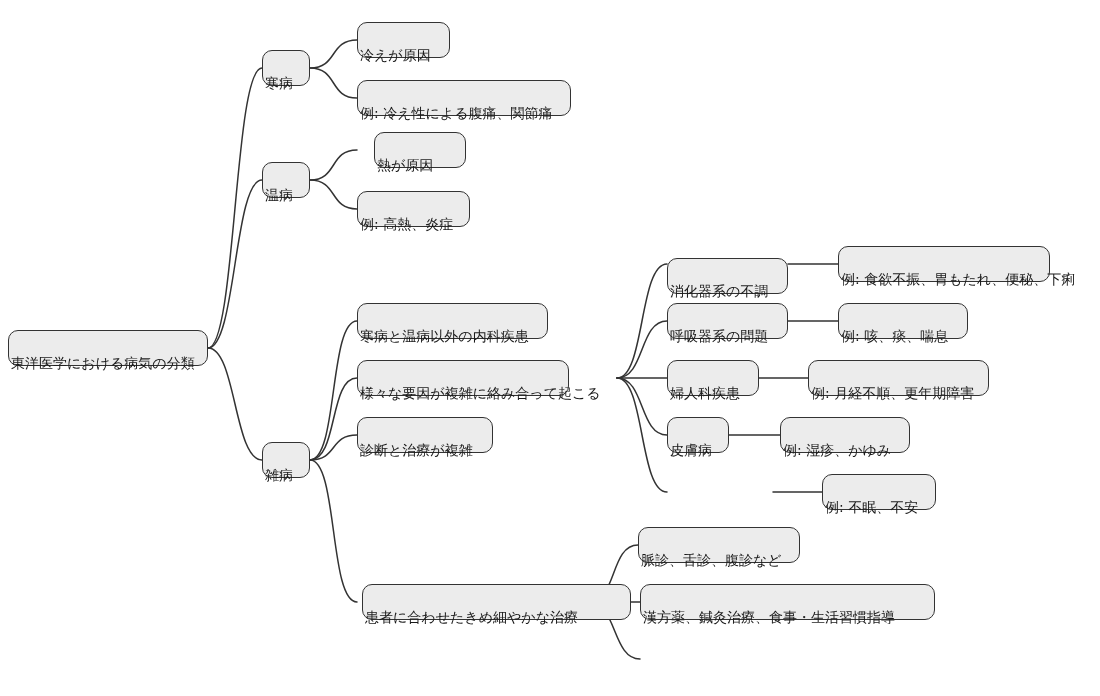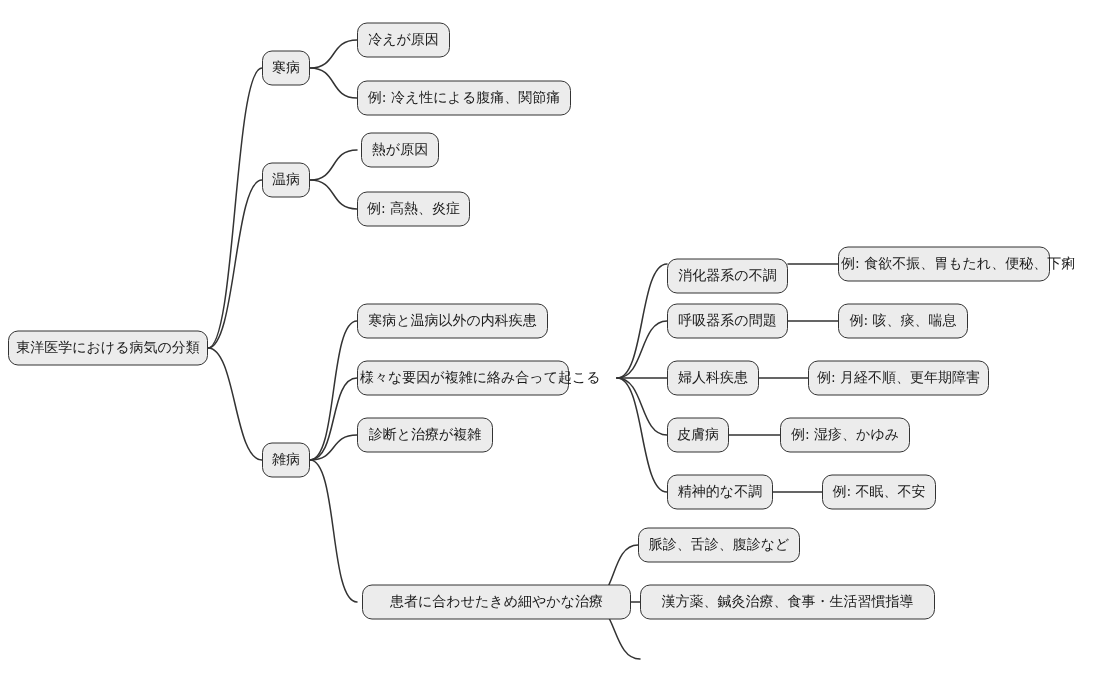--- a/index.html
+++ b/index.html
@@ -27,27 +27,27 @@
     stroke: var(--edge-color, #333333);
     stroke-width: 1.5;
     stroke-linecap: round;
   }
   .node {
     position: absolute;
     transform: translateY(-50%);
     box-sizing: border-box;
     height: 35px;
     line-height: 31px;
-    padding: 0 2px;
+    padding: 17px 2px;
     background: var(--node-fill, #ececec);
     border: 1.5px solid var(--node-border, #333333);
     border-radius: 10px;
     color: var(--text-color, #1a1a1a);
     font-size: 14px;
-    text-align: center;
+    text-align: left;
     white-space: nowrap;
   }
 </style>
 </head>
 <body>
 
 <div class="canvas">
 
   <svg class="edges" viewBox="0 0 1100 696">
     <g>
@@ -87,39 +87,38 @@
 
   <div class="node" style="left:8px; top:348px; width:200px">東洋医学における病気の分類</div>
 
   <div class="node" style="left:262px; top:68px; width:48px">寒病</div>
   <div class="node" style="left:262px; top:180px; width:48px">温病</div>
   <div class="node" style="left:262px; top:460px; width:48px">雑病</div>
 
   <div class="node" style="left:357px; top:40px; width:93px">冷えが原因</div>
   <div class="node" style="left:357px; top:98px; width:214px">例: 冷え性による腹痛、関節痛</div>
 
-  <div class="node" style="left:361px; top:150px; width:78px">熱が原因</div>
+  <div class="node" style="left:374px; top:150px; width:92px">熱が原因</div>
   <div class="node" style="left:357px; top:209px; width:113px">例: 高熱、炎症</div>
 
   <div class="node" style="left:357px; top:321px; width:191px">寒病と温病以外の内科疾患</div>
   <div class="node" style="left:357px; top:378px; width:212px">様々な要因が複雑に絡み合って起こる</div>
   <div class="node" style="left:357px; top:435px; width:136px">診断と治療が複雑</div>
   <div class="node" style="left:362px; top:602px; width:269px">患者に合わせたきめ細やかな治療</div>
 
   <div class="node" style="left:667px; top:276px; width:121px">消化器系の不調</div>
   <div class="node" style="left:838px; top:264px; width:212px">例: 食欲不振、胃もたれ、便秘、下痢</div>
 
   <div class="node" style="left:667px; top:321px; width:121px">呼吸器系の問題</div>
   <div class="node" style="left:838px; top:321px; width:130px">例: 咳、痰、喘息</div>
 
   <div class="node" style="left:667px; top:378px; width:92px">婦人科疾患</div>
   <div class="node" style="left:808px; top:378px; width:181px">例: 月経不順、更年期障害</div>
 
   <div class="node" style="left:667px; top:435px; width:62px">皮膚病</div>
   <div class="node" style="left:780px; top:435px; width:130px">例: 湿疹、かゆみ</div>
 
-  <div class="node" style="left:667px; top:492px; width:106px">精神的な不調</div>
   <div class="node" style="left:822px; top:492px; width:114px">例: 不眠、不安</div>
 
   <div class="node" style="left:638px; top:545px; width:162px">脈診、舌診、腹診など</div>
   <div class="node" style="left:640px; top:602px; width:295px">漢方薬、鍼灸治療、食事・生活習慣指導</div>
 
 </div>
 
 </body></html>

